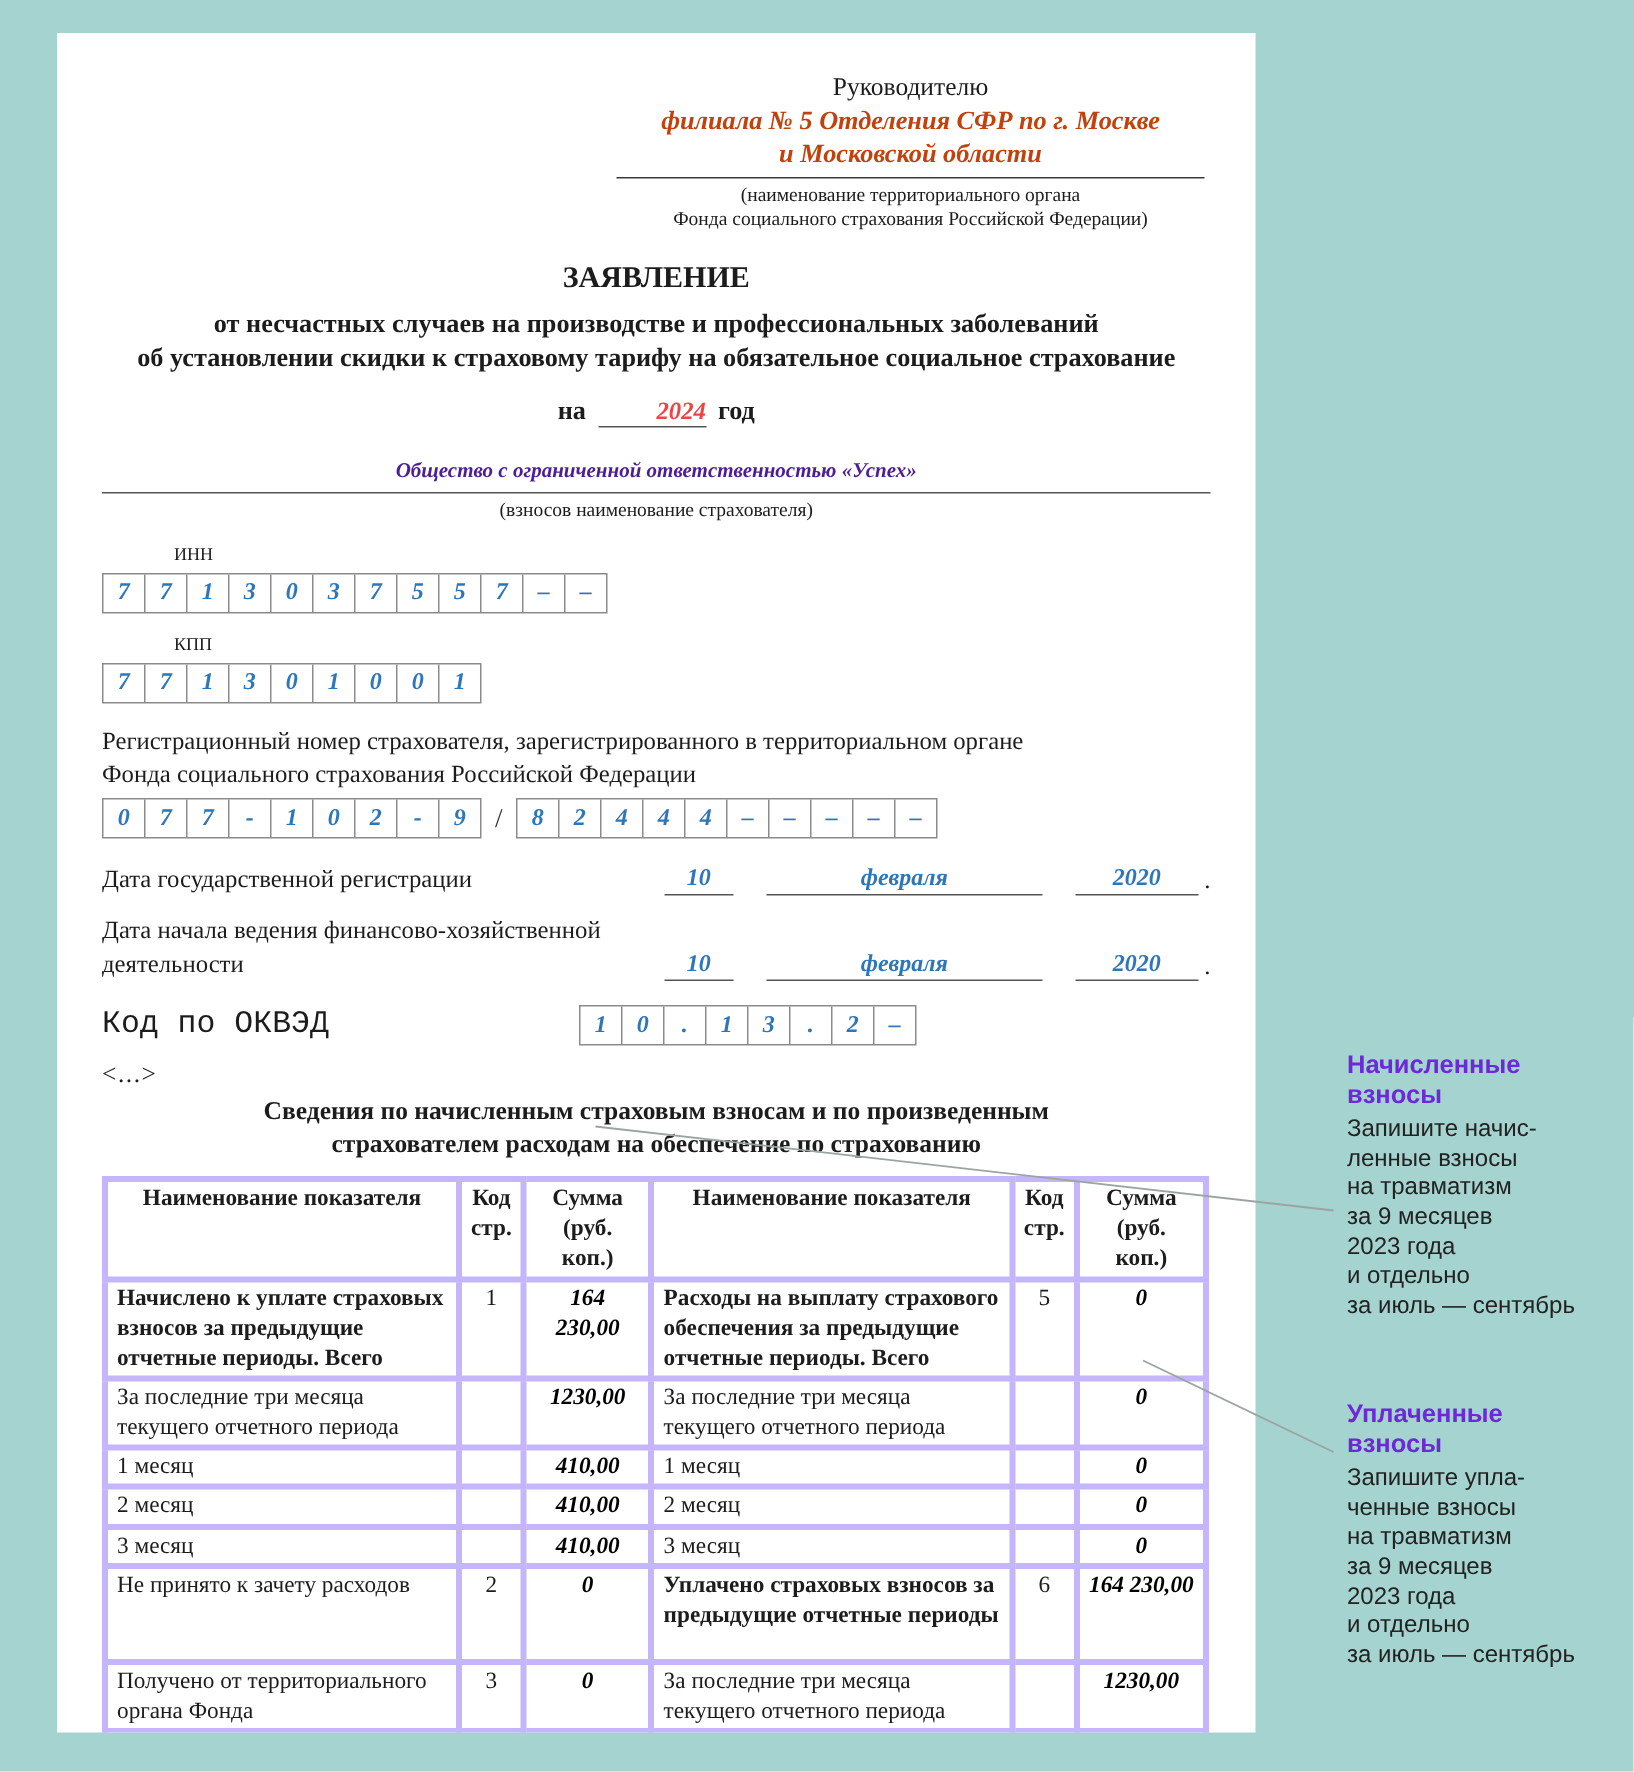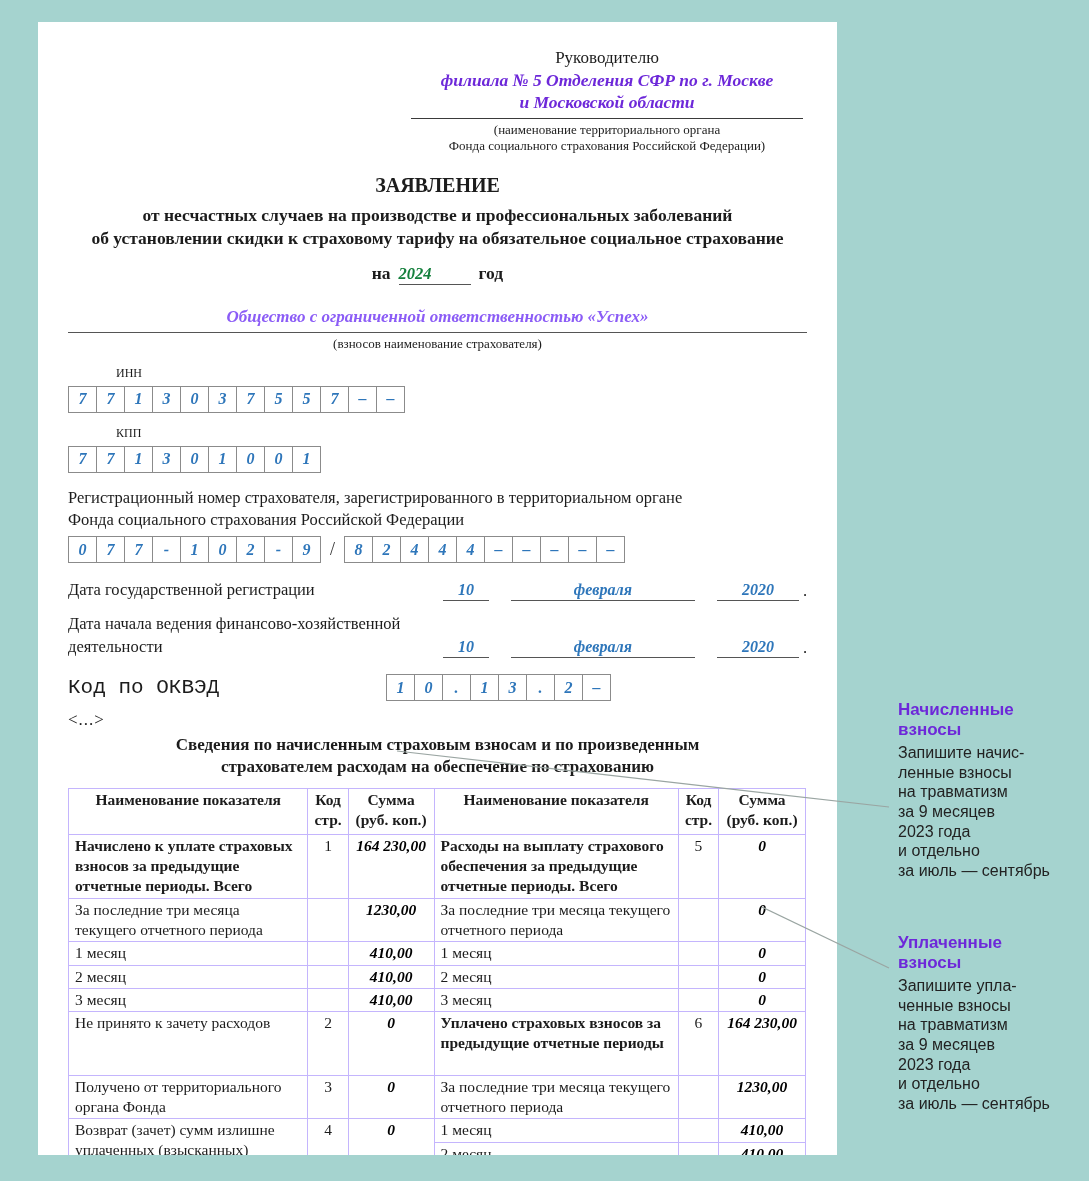--- a/index.html
+++ b/index.html
@@ -10,37 +10,37 @@
   }
   .page{
     position:absolute;left:38px;top:22px;width:799px;height:1133px;
     background:#ffffff;box-sizing:border-box;padding:26px 30px 0 30px;
     color:#1c1c1c;overflow:hidden;
   }
   
   .header-block{width:392px;margin:0 4px 0 auto;text-align:center;}
   .recipient{font-size:17px;}
   .org-name{
-    color:#6d28d9;font-weight:bold;font-style:italic;font-size:17.5px;line-height:1.25;
+    color:#c2410c;font-weight:bold;font-style:italic;font-size:17.5px;line-height:1.25;
     border-bottom:1px solid #3a3a3a;padding-bottom:4px;margin-top:2px;
   }
   .small-caption{font-size:13px;line-height:1.25;margin-top:3px;}
   
   .title-block{text-align:center;margin-top:20px;}
   .doc-title{font-size:20px;font-weight:bold;margin-bottom:7px;}
   .doc-sub{font-size:17.5px;font-weight:bold;line-height:1.32;}
   .year-line{font-size:17.5px;font-weight:bold;margin-top:13px;}
   .year-value{
     display:inline-block;width:72px;border-bottom:1.5px solid #555;
-    color:#15803d;font-style:italic;text-align:left;margin:0 8px;font-size:16.5px;
+    color:#ef4444;font-style:italic;text-align:right;margin:0 8px;font-size:16.5px;
   }
   
   .company-block{margin-top:22px;text-align:center;}
   .company-name{
-    color:#8b5cf6;font-weight:bold;font-style:italic;font-size:17px;
+    color:#4c1d95;font-weight:bold;font-style:italic;font-size:14px;
     border-bottom:1px solid #555;padding-bottom:5px;
   }
   
   .field-label{font-size:12px;margin-top:13px;margin-left:48px;}
   .cellrow{display:inline-flex;border:1px solid #8b8b8b;background:#fff;vertical-align:middle;}
   .cellrow .cell{
     width:27px;height:25px;border-right:1px solid #8b8b8b;
     display:flex;align-items:center;justify-content:center;
     color:#2e76ba;font-weight:bold;font-style:italic;font-size:16px;
   }
@@ -60,21 +60,21 @@
   .fld.day{width:46px;margin-right:22px;}
   .fld.month{width:184px;margin-right:22px;}
   .fld.year{width:82px;}
   .date-dot{margin-left:4px;}
   .okved-row{display:flex;align-items:center;margin-top:16px;}
   .okved-label{width:318px;font-size:21px;font-family:Liberation Mono, monospace;}
   .ellipsis{font-size:17px;margin-top:9px;letter-spacing:1px;}
   
   .table-title{text-align:center;font-weight:bold;font-size:17px;line-height:1.3;margin-top:4px;}
   table.main{border-collapse:collapse;width:738px;margin-top:10px;font-size:15.5px;line-height:1.3;}
-  table.main th, table.main td{border:1px solid #c4b5fd;padding:1px 6px;vertical-align:top;}
+  table.main th, table.main td{border:4px solid #c4b5fd;padding:1px 6px;vertical-align:top;}
   table.main th{font-weight:bold;text-align:center;white-space:pre-line;}
   td.name{white-space:pre-line;}
   td.name.b{font-weight:bold;}
   td.code{text-align:center;}
   td.sum{text-align:center;color:#000000;font-weight:bold;font-style:italic;}
   
   .annotation{
     position:absolute;left:898px;width:188px;
     font-family:"Liberation Sans", sans-serif;
   }

